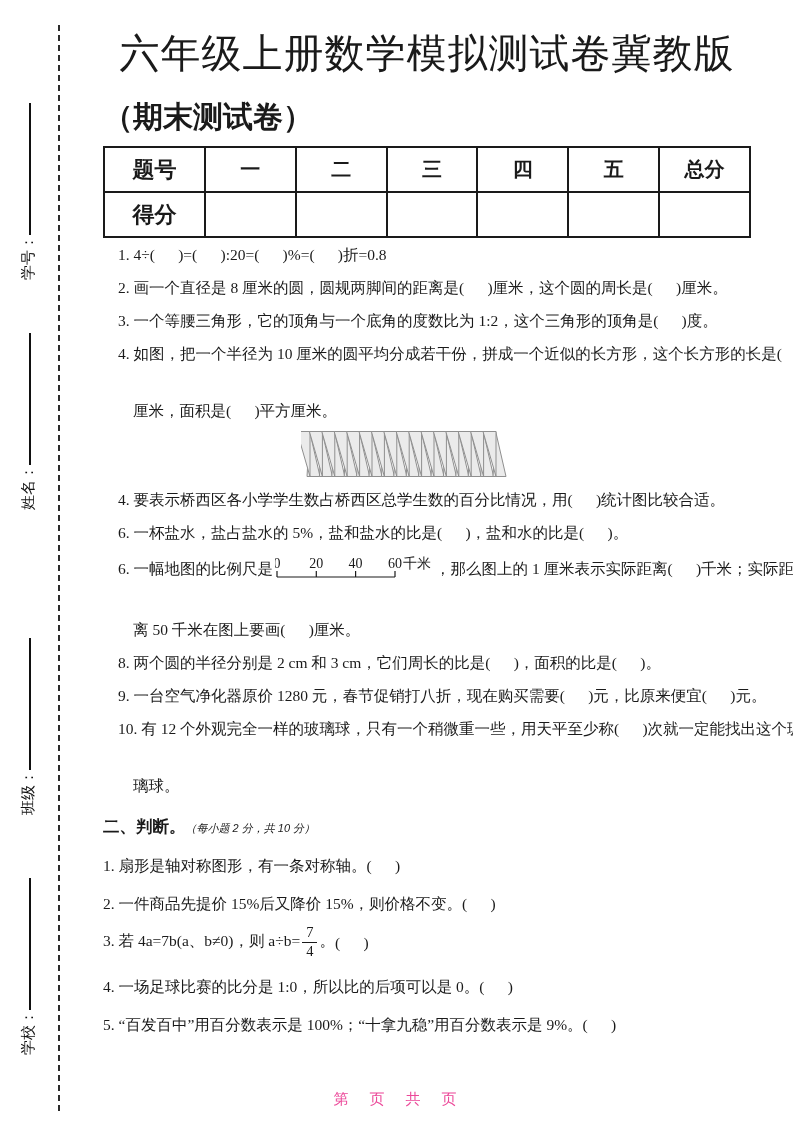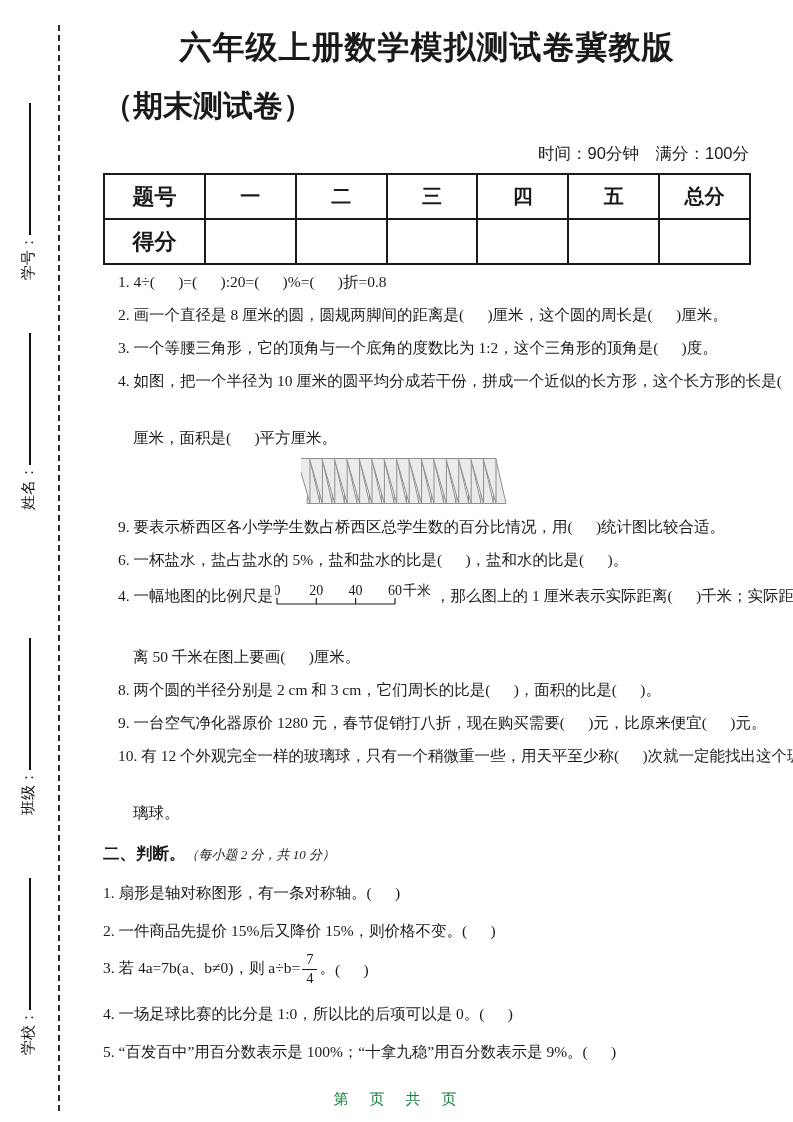--- a/index.html
+++ b/index.html
@@ -18,21 +18,21 @@
     transform:rotate(-90deg);
     font-size:15px; white-space:nowrap; color:#111;
   }
   .side-blank{
     display:inline-block; width:132px; height:5px;
     border-bottom:2px solid #111; vertical-align:2px;
   }
   
   .content{position:absolute; left:103px; top:0; width:648px;}
   .title{
-    margin-top:26px; text-align:center; font-size:32px; font-weight:700;
+    margin-top:26px; text-align:center; font-size:40px; font-weight:400;
     letter-spacing:1px; font-family:"Liberation Sans","DejaVu Sans",sans-serif;
   }
   .subtitle{
     margin-top:16px; text-align:left; font-size:30px; font-weight:700;
     font-family:"Liberation Sans","DejaVu Sans",sans-serif;
   }
   .info{
     margin-top:16px; text-align:right; font-size:16.5px; padding-right:2px;
     font-family:"Liberation Sans","DejaVu Sans",sans-serif;
   }
@@ -41,21 +41,21 @@
   }
   table.score td{
     border:2px solid #1a1a1a; height:41px; text-align:center; vertical-align:middle;
     font-family:"Liberation Sans","DejaVu Sans",sans-serif; font-size:20px; font-weight:600;
   }
   table.score td.rowhead{font-size:22px; font-weight:700; width:15%;}
   .sec-heading{
     margin-top:13px; font-size:16.5px; font-weight:700; line-height:22px;
     font-family:"Liberation Sans","DejaVu Sans",sans-serif;
   }
-  .jh-note{font-family:Liberation Serif, serif; font-weight:400; font-style:italic; font-size:13px;}
+  .jh-note{font-family:Liberation Sans, sans-serif; font-weight:400; font-style:italic; font-size:11px;}
   .ql{line-height:33px; padding-left:15px; white-space:pre; font-size:15.5px;}
   .ql.cont{padding-left:30px;margin-top:24px;}
   .ql.tall{line-height:40px;}
   
   .fig{margin:3px 0 5px 198px; height:48px;}
   .fig svg polygon{fill:#ebebeb; stroke:#8f8f8f; stroke-width:1; stroke-linejoin:round;}
   
   .scalebar{vertical-align:-7px; margin:0 2px;}
   .scalebar text{font-size:14px; fill:#1a1a1a; font-family:"Liberation Serif","DejaVu Serif",serif;}
   .scalebar line{stroke:#1a1a1a; stroke-width:1.2;}
@@ -63,21 +63,21 @@
   .jrow{
     display:flex; justify-content:flex-start; align-items:center;
     margin-top:15px; line-height:23px; font-size:15.5px; white-space:pre;
   }
   .jrow.frac-row{margin-top:10px;}
   .frac{display:inline-block; vertical-align:middle; text-align:center; line-height:1.1; font-size:14.5px; margin:0 2px;}
   .frac-num{display:block; border-bottom:1.3px solid #1a1a1a; padding:0 4px 1px;}
   .frac-den{display:block; padding-top:1px;}
   .footer{
     position:absolute; bottom:13px; left:0; width:100%;
-    text-align:center; font-size:15px; letter-spacing:3px; color:#15803d;
+    text-align:center; font-size:15px; letter-spacing:3px; color:#ec4899;
     font-family:"Liberation Sans","DejaVu Sans",sans-serif;
   }
 </style>
 </head>
 <body>
 
 <div class="page">
 
   <div class="binding-line"></div>
 
@@ -91,21 +91,20 @@
     <span>班级：</span><span class="side-blank"></span>
   </div>
   <div class="side-group" style="top:949px;">
     <span>学校：</span><span class="side-blank"></span>
   </div>
 
   <div class="content">
 
     <div class="title">六年级上册数学模拟测试卷冀教版</div>
     <div class="subtitle">（期末测试卷）</div>
-    <div class="info">时间：90分钟　满分：100分</div>
 
     <table class="score">
       <tbody>
         <tr>
           <td class="rowhead">题号</td>
           <td>一</td>
           <td>二</td>
           <td>三</td>
           <td>四</td>
           <td>五</td>
@@ -159,24 +158,24 @@
           <polygon points="107.60000000000001,1.5 120.60000000000001,1.5 120.60000000000001,46.5"></polygon>
           <polygon points="120,1.5 133,1.5 133,46.5"></polygon>
           <polygon points="132.4,1.5 145.4,1.5 145.4,46.5"></polygon>
           <polygon points="144.8,1.5 157.8,1.5 157.8,46.5"></polygon>
           <polygon points="157.20000000000002,1.5 170.20000000000002,1.5 170.20000000000002,46.5"></polygon>
           <polygon points="169.6,1.5 182.6,1.5 182.6,46.5"></polygon>
           <polygon points="182,1.5 195,1.5 195,46.5"></polygon>
         </svg>
     </div>
 
-    <div class="ql">9. 要表示桥西区各小学学生数占桥西区总学生数的百分比情况，用(      )统计图比较合适。</div>
+    <div class="ql">4. 要表示桥西区各小学学生数占桥西区总学生数的百分比情况，用(      )统计图比较合适。</div>
     <div class="ql">6. 一杯盐水，盐占盐水的 5%，盐和盐水的比是(      )，盐和水的比是(      )。</div>
 
-    <div class="ql tall"><span>4. 一幅地图的比例尺是</span><svg class="scalebar" width="158" height="26" viewBox="0 0 158 26">
+    <div class="ql tall"><span>6. 一幅地图的比例尺是</span><svg class="scalebar" width="158" height="26" viewBox="0 0 158 26">
           <line x1="2" y1="22" x2="120" y2="22"></line>
           <line x1="2" y1="16" x2="2" y2="22"></line>
           <line x1="41.3" y1="16" x2="41.3" y2="22"></line>
           <line x1="80.6" y1="16" x2="80.6" y2="22"></line>
           <line x1="120" y1="16" x2="120" y2="22"></line>
           <text x="2" y="13" text-anchor="middle">0</text>
           <text x="41.3" y="13" text-anchor="middle">20</text>
           <text x="80.6" y="13" text-anchor="middle">40</text>
           <text x="120" y="13" text-anchor="middle">60</text>
           <text x="128" y="13" text-anchor="start">千米</text>

